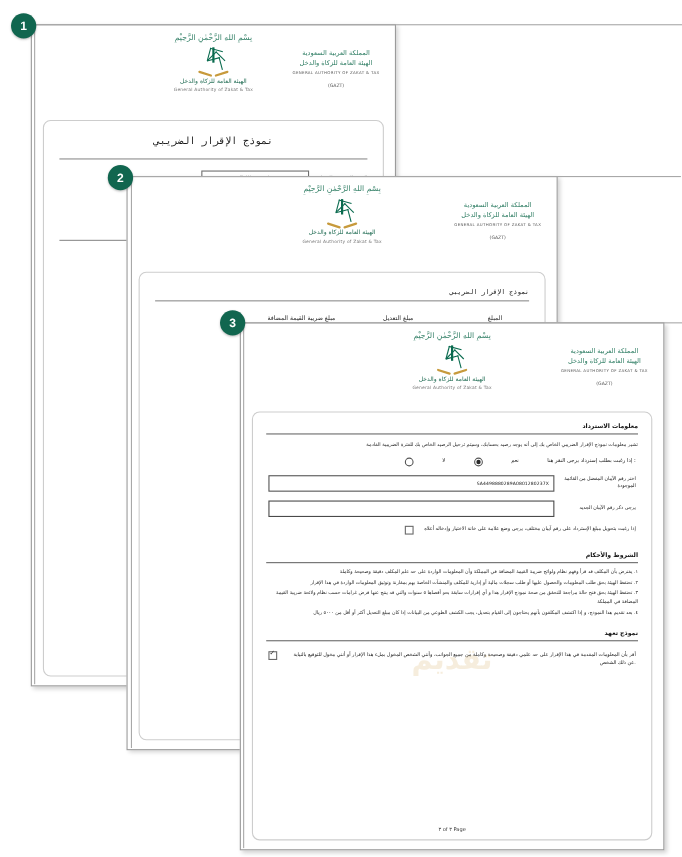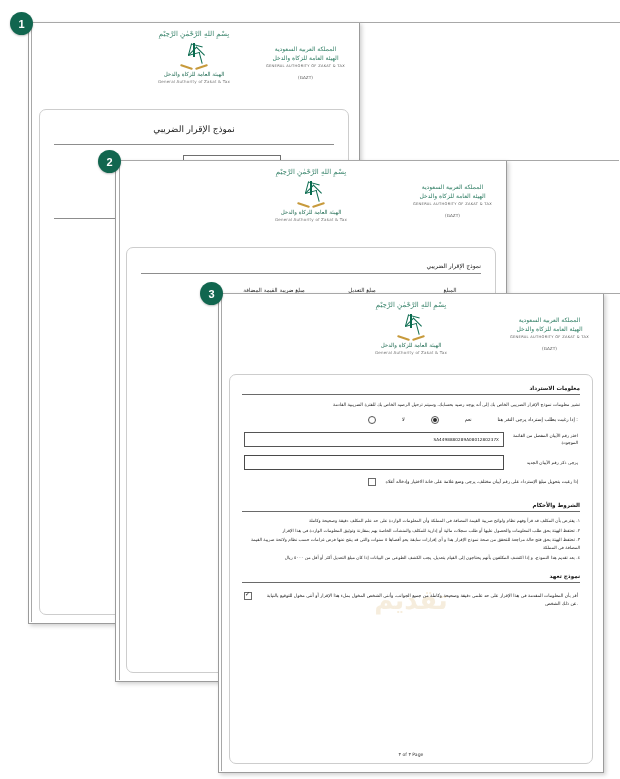--- a/index.html
+++ b/index.html
@@ -67,21 +67,21 @@
     border:1px solid #cdcdcd;border-radius:7px;background:#fff;
     overflow:hidden;
   }
   #doc1 .panel{top:86px;}
   #doc2 .panel{top:86px;}
   #doc3 .panel{top:80px;}
 
   
   .d1title{
     margin:14px 16px 0 16px;font-size:9px;color:#1a1a1a;text-align:center;
-    font-family:Liberation Sans, sans-serif;
+    font-family:Liberation Mono, monospace;
   }
   .rule{height:1px;background:#8d8d8d;margin:10px 14px;}
   .frow{display:flex;align-items:center;justify-content:flex-end;
         margin:7px 14px;gap:8px;}
   .flabel{font-size:5px;color:#333;white-space:nowrap;}
   .fbox{
     width:96px;height:13px;border:1.3px solid #6f6f6f;background:#fff;
     display:flex;align-items:center;justify-content:center;
     font-size:4.6px;color:#222;letter-spacing:.2px;
   }

